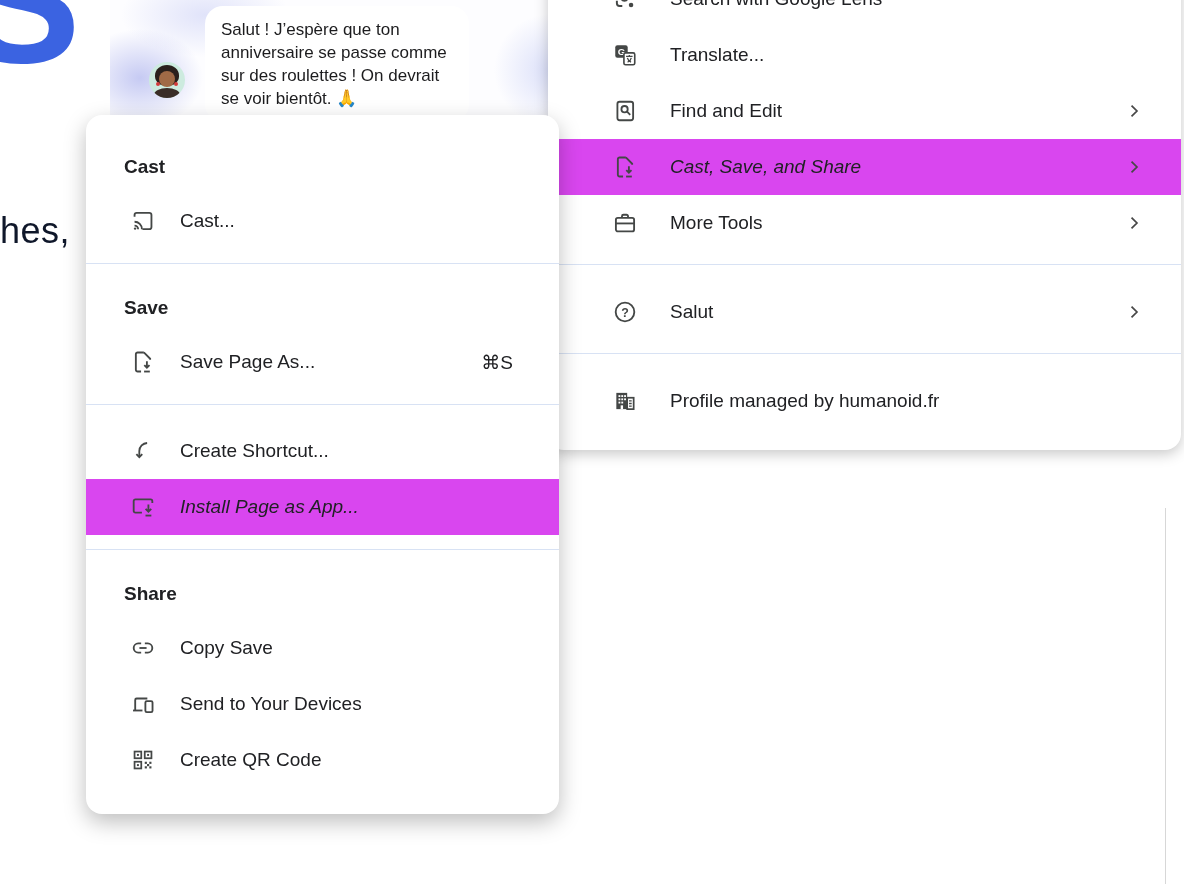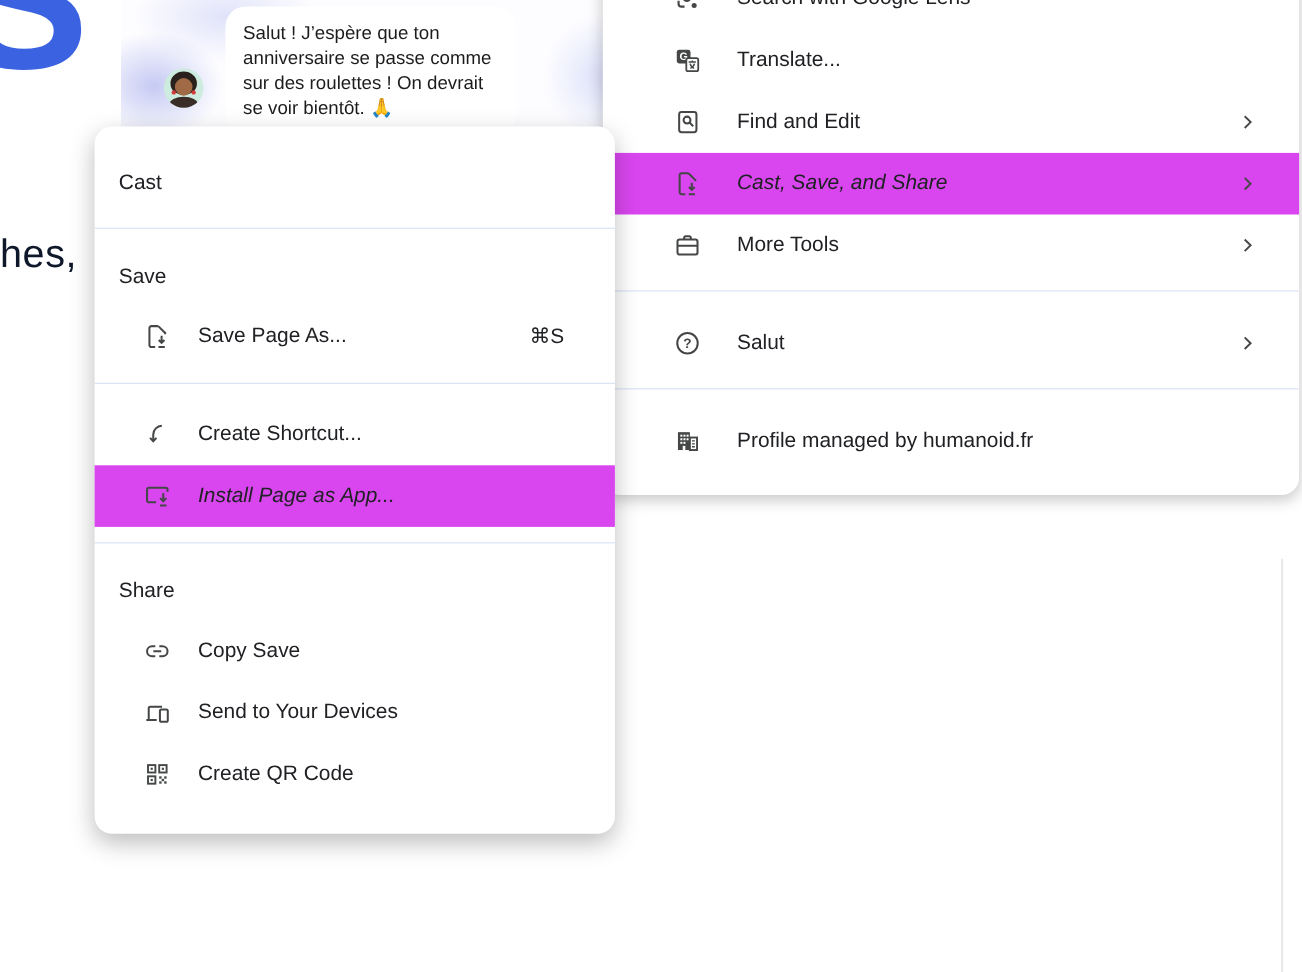--- a/index.html
+++ b/index.html
@@ -67,21 +67,21 @@
   .highlight{background:#d946ef;font-style:italic;}
   .micon{width:26px;height:26px;margin-right:32px;flex:none;display:flex;align-items:center;justify-content:center;}
   .sub-menu .micon{margin-right:24px;}
   .micon svg{width:26px;height:26px;display:block;}
   .mlabel{white-space:nowrap;}
   .mshortcut{margin-left:auto;white-space:nowrap;color:#202124;}
   .mchevron{margin-left:auto;width:22px;height:22px;flex:none;}
   .mchevron svg{width:22px;height:22px;display:block;}
   .mdivider{border-top:1px solid #d8e2f4;margin:13px 0 19px;}
   .sub-menu .mdivider{margin:14px 0 18px;}
-  .sheader{height:52px;display:flex;align-items:center;padding-left:22px;font-weight:400;}
+  .sheader{height:52px;display:flex;align-items:center;padding-left:38px;font-weight:700;}
 </style>
 </head>
 <body>
 
 <div class="big-letter">S</div>
 <div class="partial-heading">hes,</div>
 
 <div class="chat-panel">
   <div class="chat-bubble">
     <span>Salut ! J’espère que ton anniversaire se passe comme sur des roulettes ! On devrait se voir bientôt. 🙏</span>
@@ -213,20 +213,31 @@
     </span>
     <span class="mlabel">Profile managed by humanoid.fr</span>
   </div>
 
 </div>
 
 <div class="menu sub-menu">
 
   <div class="sheader">Cast</div>
 
+  <div class="mrow">
+    <span class="micon">
+      <svg viewBox="0 0 24 24" stroke="#444746" fill="none" stroke-width="1.7">
+        <path d="M4.2 8 V6.5 A2 2 0 0 1 6.2 4.5 H17.8 A2 2 0 0 1 19.8 6.5 V17.5 A2 2 0 0 1 17.8 19.5 H11.5"></path>
+        <path d="M4.2 16.2 a3.3 3.3 0 0 1 3.3 3.3"></path>
+        <path d="M4.2 12.7 a6.8 6.8 0 0 1 6.8 6.8"></path>
+        <circle cx="4.7" cy="19" r="1.1" fill="#444746" stroke="none"></circle>
+      </svg>
+    </span>
+    <span class="mlabel">Cast...</span>
+  </div>
 
   <div class="mdivider"></div>
 
   <div class="sheader">Save</div>
 
   <div class="mrow">
     <span class="micon">
       <svg viewBox="0 0 24 24" stroke="#444746" fill="none" stroke-width="1.7">
         <path d="M12.8 3.2 H7 A1.6 1.6 0 0 0 5.4 4.8 V19.2 A1.6 1.6 0 0 0 7 20.8 h3.2"></path>
         <path d="M12.8 3.2 L18.6 9 V10"></path>

